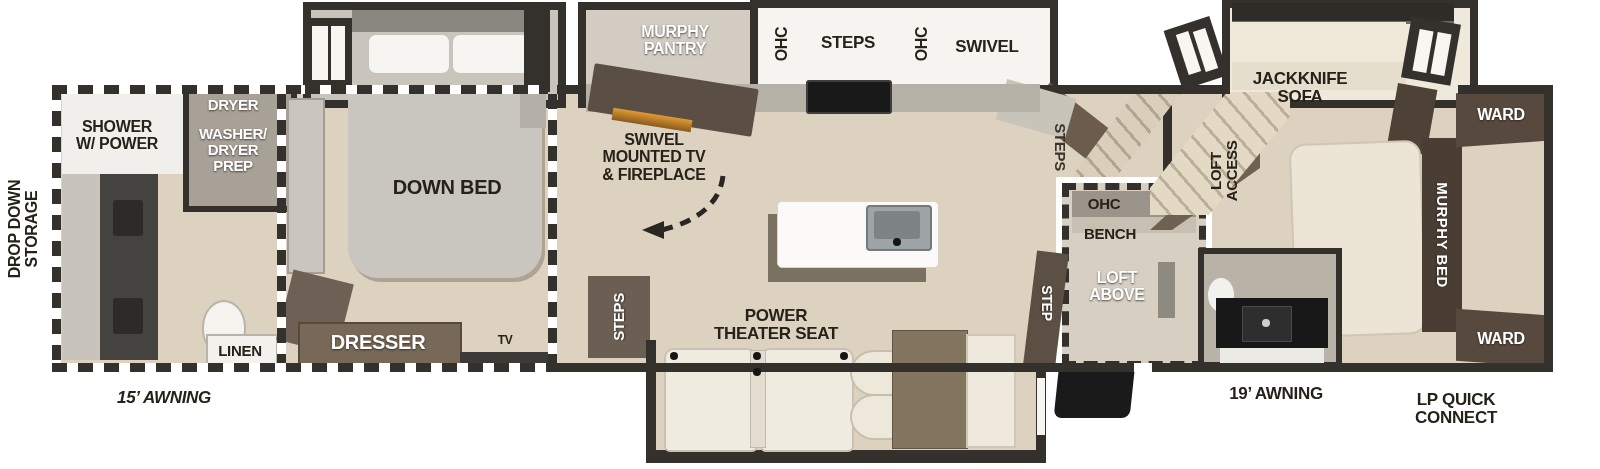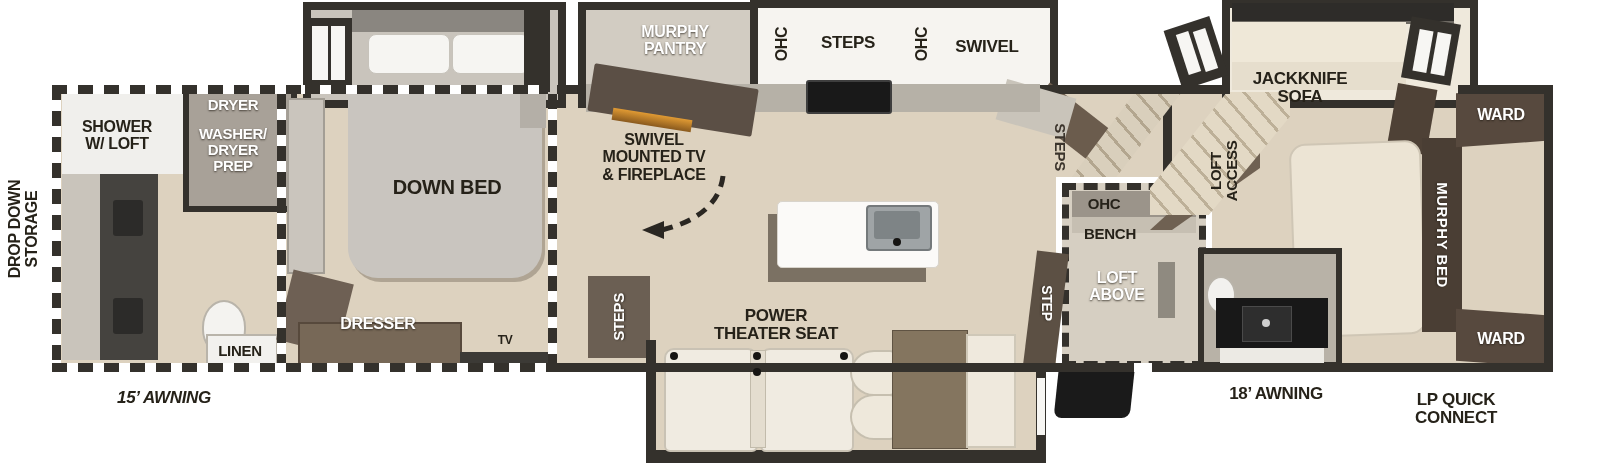--- a/index.html
+++ b/index.html
@@ -146,34 +146,34 @@
   <div class="dash-v" style="left:548px;top:94px;height:269px;"></div>
   <div class="wall" style="left:557px;top:85px;width:30px;height:9px;"></div>
   <div class="wall" style="left:1032px;top:85px;width:198px;height:9px;"></div>
   <div class="wall" style="left:1458px;top:85px;width:95px;height:9px;"></div>
   <div class="wall" style="left:1544px;top:85px;width:9px;height:287px;"></div>
   <div class="wall" style="left:557px;top:363px;width:996px;height:9px;"></div>
 
   <div class="lbl rot-up" style="left:-67px;top:206px;width:180px;height:46px;font-size:16px;">DROP DOWN
 STORAGE</div>
   <div class="lbl" style="left:64px;top:387px;width:200px;height:22px;font-size:17px;font-style:italic;">15’ AWNING</div>
-  <div class="lbl" style="left:1176px;top:383px;width:200px;height:22px;font-size:17px;">18’ AWNING</div>
+  <div class="lbl" style="left:1176px;top:383px;width:200px;height:22px;font-size:17px;">19’ AWNING</div>
   <div class="lbl" style="left:1356px;top:387px;width:200px;height:44px;font-size:17px;">LP QUICK
 CONNECT</div>
 
   <div class="lbl" style="left:67px;top:112px;width:100px;height:46px;font-size:16px;">SHOWER
-W/ LOFT</div>
+W/ POWER</div>
   <div class="lbl white" style="left:193px;top:95px;width:80px;height:20px;font-size:15px;">DRYER</div>
   <div class="lbl white" style="left:188px;top:117px;width:90px;height:66px;font-size:15px;">WASHER/
 DRYER
 PREP</div>
   <div class="lbl" style="left:206px;top:338px;width:68px;height:26px;font-size:15px;">LINEN</div>
 
   <div class="lbl" style="left:377px;top:176px;width:140px;height:24px;font-size:20px;">DOWN BED</div>
-  <div class="lbl white" style="left:300px;top:313px;width:156px;height:22px;font-size:16px;">DRESSER</div>
+  <div class="lbl white" style="left:300px;top:332px;width:156px;height:22px;font-size:20px;">DRESSER</div>
   <div class="lbl" style="left:480px;top:330px;width:50px;height:20px;font-size:12px;">TV</div>
 
   <div class="lbl white" style="left:608px;top:18px;width:134px;height:44px;font-size:16px;z-index:41;">MURPHY
 PANTRY</div>
   <div class="lbl rot-up" style="left:755px;top:34px;width:54px;height:20px;font-size:16px;">OHC</div>
   <div class="lbl" style="left:808px;top:32px;width:80px;height:22px;font-size:17px;">STEPS</div>
   <div class="lbl rot-up" style="left:895px;top:34px;width:54px;height:20px;font-size:16px;">OHC</div>
   <div class="lbl" style="left:947px;top:36px;width:80px;height:22px;font-size:17px;">SWIVEL</div>
   <div class="lbl" style="left:584px;top:126px;width:140px;height:62px;font-size:16px;">SWIVEL
 MOUNTED TV

